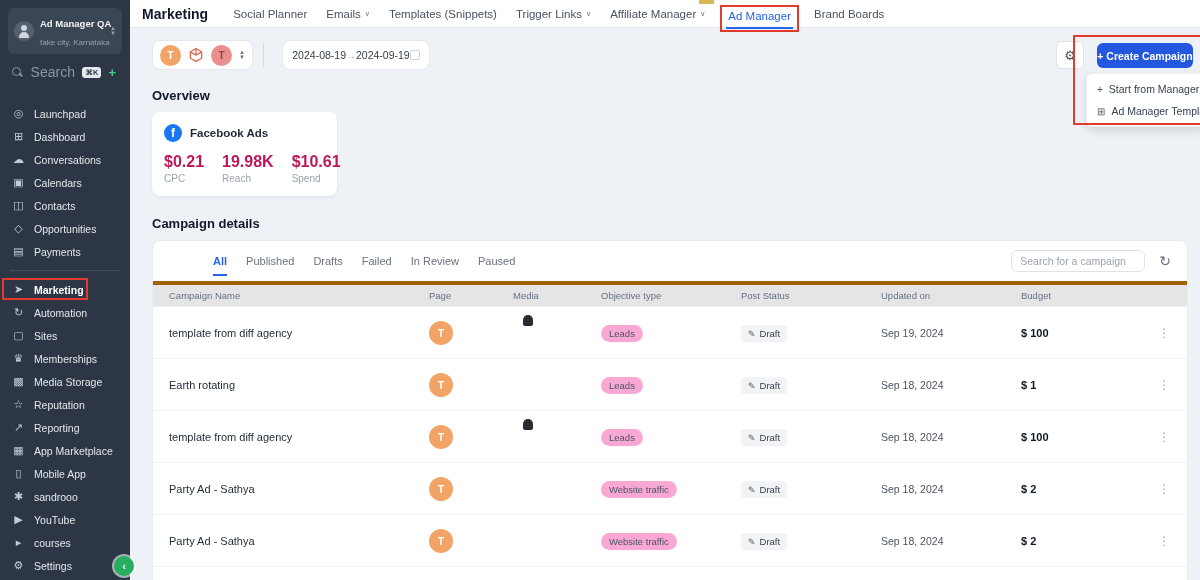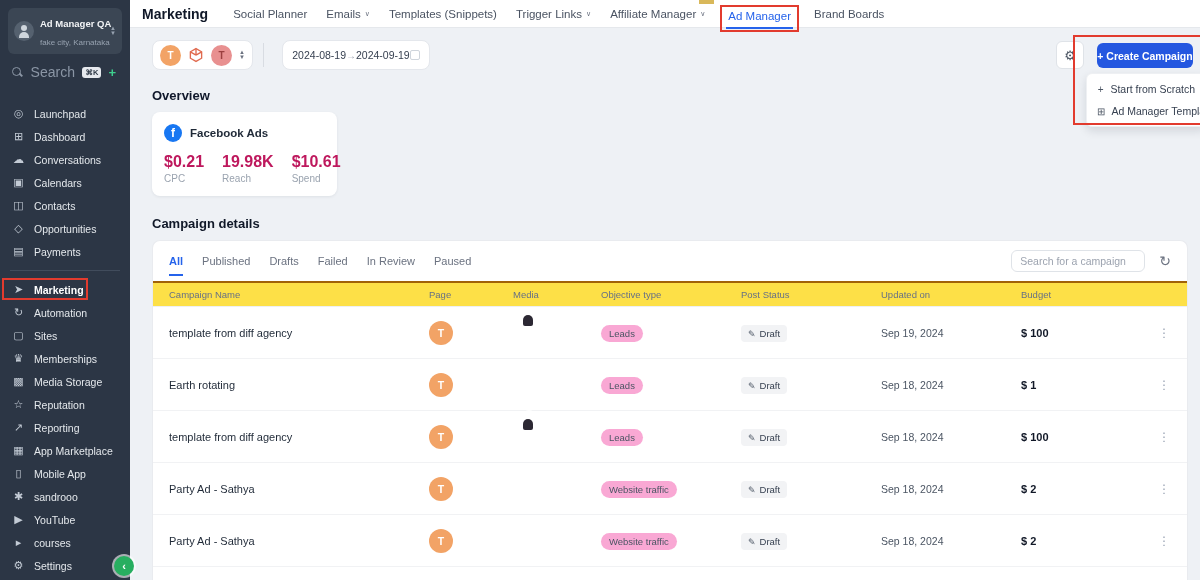--- a/index.html
+++ b/index.html
@@ -70,30 +70,30 @@
   .fb-row { display:flex; align-items:center; gap:8px; padding:12px 12px 0; }
   .fb-icon { width:18px; height:18px; border-radius:50%; background:#1877f2; color:#fff; font-weight:700; font-size:12px; display:flex; align-items:center; justify-content:center; }
   .fb-label { font-size:11.5px; font-weight:700; color:#1f2937; }
   .fb-stats { display:flex; gap:18px; padding:11px 12px 0; }
   .stat-value { font-size:16px; font-weight:700; color:#be185d; }
   .stat-label { font-size:10px; color:#9aa3af; margin-top:2px; }
 
   
   .campaigns-heading { position:absolute; left:22px; top:216px; font-size:13px; font-weight:700; color:#101828; }
   .table-card { position:absolute; left:22px; top:240px; right:12px; bottom:0; background:#fff; border:1px solid #e9ebef; border-bottom:none; border-radius:8px 8px 0 0; overflow:hidden; }
-  .filter-row { height:40px; display:flex; align-items:center; padding:0 16px; gap:19px; }
+  .filter-row { height:40px; display:flex; align-items:center; padding:0 16px; gap:19px;margin-left:44px; }
   .ftab { font-size:11px; color:#6b7280; cursor:pointer; position:relative; white-space:nowrap; }
   .ftab.active { color:#2563eb; font-weight:600; }
   .ftab.active::after { content:''; position:absolute; left:0; right:0; bottom:-9px; height:2px; background:#2563eb; }
   .filter-right { margin-left:auto; display:flex; align-items:center; gap:14px; }
   .search-box { width:134px; height:22px; border:1px solid #dfe3e8; border-radius:6px; padding:0 8px; font-size:10.5px; color:#374151; font-family:"Liberation Sans", sans-serif; outline:none; }
   .search-box::placeholder { color:#9ca3af; }
   .refresh-icon { font-size:14px; color:#6b7280; cursor:pointer; }
   .tgrid { display:grid; grid-template-columns:260px 84px 88px 140px 140px 140px 120px 1fr; align-items:center; padding-left:16px; }
-  .thead { height:26px; background:#fde047; border-top:2px solid #a16207; border-bottom:1px solid #eef0f3; }
+  .thead { height:26px; background:#e5e5e5; border-top:4px solid #a16207; border-bottom:1px solid #eef0f3; }
   .th { font-size:9.5px; color:#667085; font-weight:500; }
   .trow { height:52px; border-bottom:1px solid #f1f2f4; }
   .cell-name { font-size:11px; color:#1f2937; }
   .page-avatar { width:24px; height:24px; border-radius:50%; background:#f2a366; color:#fff; font-size:10.5px; font-weight:700; display:flex; align-items:center; justify-content:center; }
   .thumb { width:30px; height:34px; border-radius:4px; position:relative; overflow:hidden; }
   .media-sunset { background:linear-gradient(180deg,#b3a0c4 0%,#dcb393 35%,#c99a93 55%,#6b5a57 74%,#2f2b29 86%,#242120 100%); }
   .media-sunset::after { content:''; position:absolute; left:10px; bottom:7px; width:10px; height:11px; background:#2c2833; border-radius:5px 5px 2px 2px; }
   .media-video { background:#0a0a0a; }
   .media-video::after { content:'▶'; position:absolute; left:8px; top:10px; width:14px; height:14px; border:1.5px solid #fff; border-radius:50%; color:#fff; font-size:7px; line-height:11px; text-align:center; }
   .media-party { background:radial-gradient(circle at 30% 15%, #e3d4b0 0%, rgba(227,212,176,0) 32%), radial-gradient(circle at 72% 28%, #cf9f63 0%, rgba(207,159,99,0) 38%), linear-gradient(160deg,#4a372a 0%,#7a5536 42%,#33241c 75%,#241a14 100%); }
@@ -268,21 +268,21 @@
       <span class="date-arrow">→</span>
       <span>2024-09-19</span>
       <span class="date-cal-icon"></span>
     </div>
     <div class="gear-btn">⚙</div>
     <div class="annotation-box-create"></div>
     <button class="create-btn">+ Create Campaign</button>
     <div class="create-menu">
       <div class="menu-item">
           <span class="mi-icon">+</span>
-          <span>Start from Scratch</span>
+          <span>Start from Manager</span>
         </div>
       <div class="menu-item">
           <span class="mi-icon">⊞</span>
           <span>Ad Manager Templates</span>
         </div>
     </div>
 
     <div class="overview-heading">Overview</div>
     <div class="fb-card">
       <div class="fb-row">

